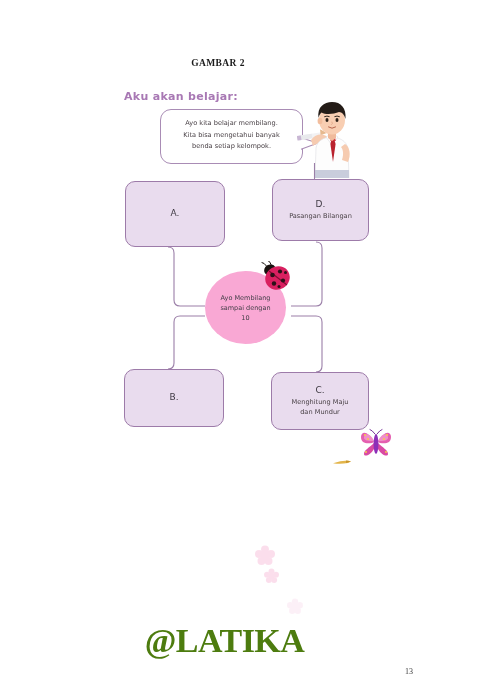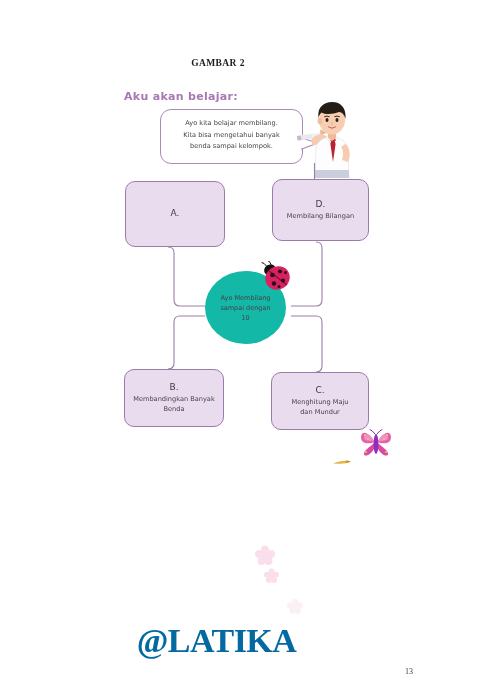--- a/index.html
+++ b/index.html
@@ -132,21 +132,21 @@
   #node-c { top: 372px; left: 271px; width: 98px; height: 58px; }
 
   
   .center-oval {
     position: absolute;
     top: 271px;
     left: 205px;
     width: 81px;
     height: 73px;
     border-radius: 50%;
-    background: #14b8a6;
+    background: #f9a8d4;
     display: flex;
     align-items: center;
     justify-content: center;
     text-align: center;
   }
   .center-text {
     font-family: "DejaVu Sans", sans-serif;
     font-size: 6.5px;
     line-height: 10px;
     color: #46404a;
@@ -185,27 +185,27 @@
     opacity: 0.45;
   }
   #flower-1 { top: 545px; left: 255px; width: 20px; height: 20px; }
   #flower-2 { top: 568px; left: 264px; width: 15px; height: 15px; }
   #flower-3 { top: 598px; left: 287px; width: 16px; height: 16px; opacity: 0.16; }
 
   
   .watermark {
     position: absolute;
     top: 622px;
-    left: 4px;
+    left: 12px;
     width: 425px;
     text-align: center;
     font-family: "Liberation Serif", serif;
     font-weight: bold;
     font-size: 34px;
-    color: #0369a1;
+    color: #4d7c0f;
     letter-spacing: -0.5px;
   }
 
   
   .page-number {
     position: absolute;
     top: 628px;
     left: 405px;
     font-family: "Liberation Serif", serif;
     font-size: 8px;
@@ -216,21 +216,21 @@
 </head>
 <body>
 
 <div class="page-title">GAMBAR 2</div>
 
 <div class="learn-heading">Aku akan belajar:</div>
 
 <div class="bubble"></div>
 <div class="bubble-text">Ayo kita belajar membilang.
 Kita bisa mengetahui banyak
-benda sampai kelompok.</div>
+benda setiap kelompok.</div>
 <svg class="bubble-tail" viewBox="0 0 22 20">
   <path d="M0 4 L20 10 L1 17" fill="#ffffff" stroke="#a98cb5" stroke-width="1.1" stroke-linejoin="round"></path>
   <rect x="-2" y="2" width="5" height="16" fill="#ffffff"></rect>
 </svg>
 
 <svg class="boy" viewBox="0 0 66 78">
 
   <g>
     <rect x="0" y="34" width="26" height="4.6" rx="1.2" fill="#f2f2f4" transform="rotate(-9 13 36)"></rect>
     <rect x="2" y="34" width="13" height="4.6" fill="#e8e9ec" transform="rotate(-9 13 36)"></rect>
@@ -290,27 +290,25 @@
 <svg style="position:absolute;top:163px;left:313px;width:3px;height:18px;" viewBox="0 0 3 18">
   <line x1="1.5" y1="0" x2="1.5" y2="18" stroke="#9b7fa8" stroke-width="1.1"></line>
 </svg>
 
 <div class="node" id="node-a">
   <div class="node-letter">A.</div>
 </div>
 
 <div class="node" id="node-d">
   <div class="node-letter">D.</div>
-  <div class="node-label">Membilang Bilangan</div>
+  <div class="node-label">Pasangan Bilangan</div>
 </div>
 
 <div class="node" id="node-b">
   <div class="node-letter">B.</div>
-  <div class="node-label">Membandingkan Banyak
-Benda</div>
 </div>
 
 <div class="node" id="node-c">
   <div class="node-letter">C.</div>
   <div class="node-label">Menghitung Maju
 dan Mundur</div>
 </div>
 
 <div class="center-oval">
   <div class="center-text">Ayo Membilang

